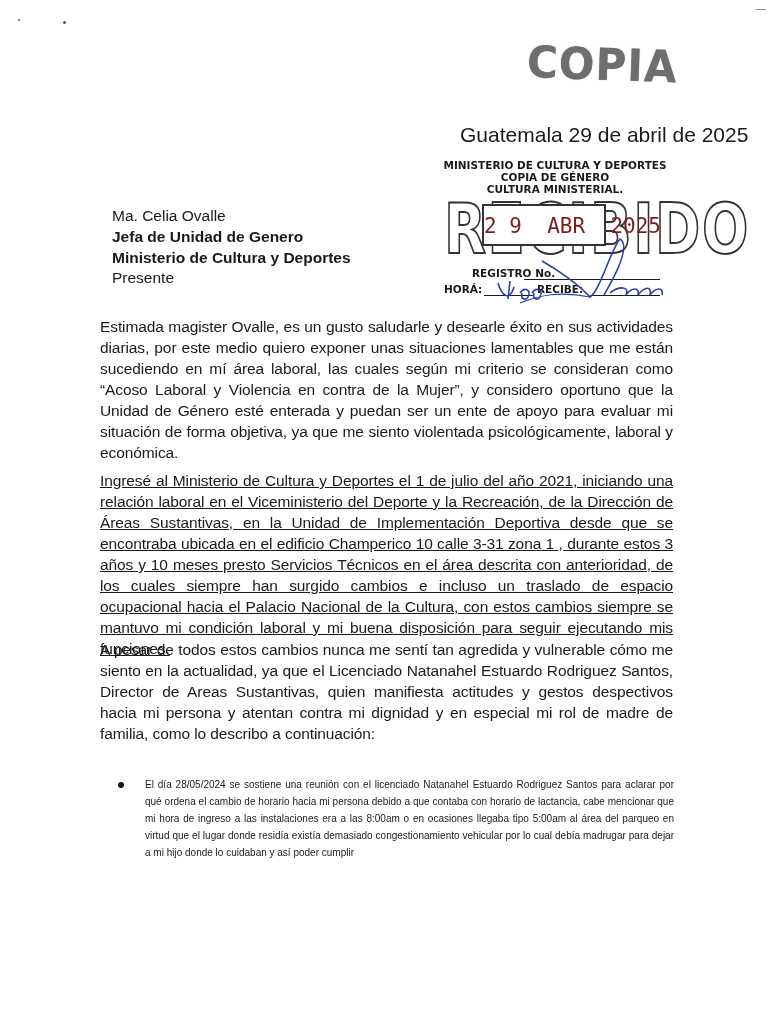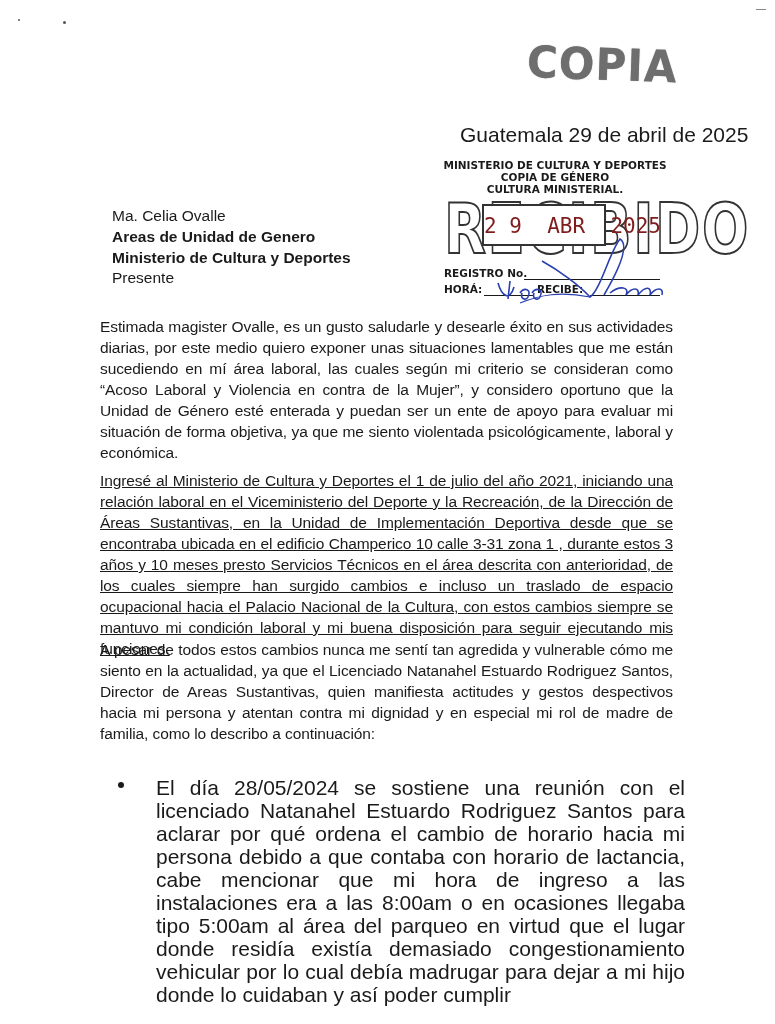--- a/index.html
+++ b/index.html
@@ -24,37 +24,37 @@
     .recibido { position: absolute; left: 4px; top: 33px; font-family: "DejaVu Sans", sans-serif;
                 font-size: 70px; font-weight: bold; color: #fff; letter-spacing: 2px;
                 -webkit-text-stroke: 2px #333; line-height: 75px; transform: scaleX(0.78);
                 transform-origin: left top; white-space: nowrap; }
     .date-box { position: absolute; left: 42px; top: 45px; width: 120px; height: 38px;
                 background: #fff; border: 2px solid #333; }
     .date-stamp { position: absolute; left: 0; top: 8px; width: 120px; text-align: center;
                   font-family: "DejaVu Sans Mono", monospace; font-size: 21px; color: #7f1d1d; }
     .reg-label { position: absolute; left: 4px; font-family: "DejaVu Sans", sans-serif;
                  font-weight: bold; font-size: 10.5px; color: #1a1a1a; }
-    .reg-label.r1 { top: 108px; }
+    .reg-label.r1 { top: 108px; margin-left: 28px; }
     .reg-label.r2 { top: 124px; }
     .uline { position: absolute; height: 1px; background: #1a1a1a; }
     .signature { position: absolute; left: 40px; top: 72px; width: 200px; height: 75px; }
 
     .addr { position: absolute; left: 112px; font-size: 15.5px; line-height: 20px; }
     .addr.bold { font-weight: bold; }
 
     .para { position: absolute; left: 100px; width: 573px; font-size: 15.5px; line-height: 21px;
             text-align: justify; letter-spacing: -0.1px; }
     .para.p1 { top: 316px; }
     .para.p2 { top: 470px; text-decoration: underline; }
     .para.p3 { top: 639px; }
     .bullet-wrap { position: absolute; left: 118px; top: 776px; width: 555px; }
     .bullet-dot { position: absolute; left: 0; top: 6px; width: 6px; height: 6px; border-radius: 50%; background: #1a1a1a; }
-    .bullet-text { position: absolute; left: 38px; top: 0; width: 529px; font-size: 21px;
-                   line-height: 23px; text-align: justify; }
+    .bullet-text { position: absolute; left: 27px; top: 0; width: 529px; font-size: 10px;
+                   line-height: 17px; text-align: justify; }
   </style>
 </head>
 <body>
 
 <div>
   <span class="speck" style="left:18px;top:19px;width:2px;height:2px;"></span>
   <span class="speck" style="left:63px;top:21px;"></span>
   <span class="dash" style="left:756px;top:9px;width:10px;"></span>
 
   <div class="copia">COPIA</div>
@@ -78,21 +78,21 @@
     <svg class="signature" viewBox="0 0 200 75">
       <path d="M18 52 C 22 66, 30 70, 34 56 M30 50 L 28 68" stroke="#2a3fb0" stroke-width="1.6" fill="none"></path>
       <path d="M40 62 C 44 56, 52 58, 48 66 C 46 70, 40 68, 42 62 M52 62 C 56 56, 64 58, 60 66 C 58 70, 52 68, 54 62" stroke="#2a3fb0" stroke-width="1.6" fill="none"></path>
       <path d="M62 30 C 80 40, 100 55, 110 66 C 120 60, 130 20, 140 8 C 150 14, 138 40, 124 64" stroke="#2a3fb0" stroke-width="1.6" fill="none"></path>
       <path d="M130 62 C 140 54, 150 56, 146 64 C 152 56, 160 56, 158 64 C 166 54, 172 56, 170 64 C 176 56, 184 56, 182 64" stroke="#2a3fb0" stroke-width="1.6" fill="none"></path>
       <path d="M110 66 C 80 60, 60 64, 40 72" stroke="#2a3fb0" stroke-width="1.2" fill="none"></path>
     </svg>
   </div>
 
   <div class="addr" style="top:206px;">Ma. Celia Ovalle</div>
-  <div class="addr bold" style="top:227px;">Areas de Unidad de Genero</div>
+  <div class="addr bold" style="top:227px;">Jefa de Unidad de Genero</div>
   <div class="addr bold" style="top:248px;">Ministerio de Cultura y Deportes</div>
   <div class="addr" style="top:268px;text-align:center;">Presente</div>
 
   <div class="para p1">Estimada magister Ovalle, es un gusto saludarle y desearle éxito en sus actividades diarias, por este medio quiero exponer unas situaciones lamentables que me están sucediendo en mí área laboral, las cuales según mi criterio se consideran como “Acoso Laboral y Violencia en contra de la Mujer”, y considero oportuno que la Unidad de Género esté enterada y puedan ser un ente de apoyo para evaluar mi situación de forma objetiva, ya que me siento violentada psicológicamente, laboral y económica.</div>
   <div class="para p2">Ingresé al Ministerio de Cultura y Deportes el 1 de julio del año 2021, iniciando una relación laboral en el Viceministerio del Deporte y la Recreación, de la Dirección de Áreas Sustantivas, en la Unidad de Implementación Deportiva desde que se encontraba ubicada en el edificio Champerico 10 calle 3-31 zona 1 , durante estos 3 años y 10 meses presto Servicios Técnicos en el área descrita con anterioridad, de los cuales siempre han surgido cambios e incluso un traslado de espacio ocupacional hacia el Palacio Nacional de la Cultura, con estos cambios siempre se mantuvo mi condición laboral y mi buena disposición para seguir ejecutando mis funciones.</div>
   <div class="para p3">A pesar de todos estos cambios nunca me sentí tan agredida y vulnerable cómo me siento en la actualidad, ya que el Licenciado Natanahel Estuardo Rodriguez Santos, Director de Areas Sustantivas, quien manifiesta actitudes y gestos despectivos hacia mi persona y atentan contra mi dignidad y en especial mi rol de madre de familia, como lo describo a continuación:</div>
 
   <div class="bullet-wrap">
     <span class="bullet-dot"></span>
     <div class="bullet-text">El día 28/05/2024 se sostiene una reunión con el licenciado Natanahel Estuardo Rodriguez Santos para aclarar por qué ordena el cambio de horario hacia mi persona debido a que contaba con horario de lactancia, cabe mencionar que mi hora de ingreso a las instalaciones era a las 8:00am o en ocasiones llegaba tipo 5:00am al área del parqueo en virtud que el lugar donde residía existía demasiado congestionamiento vehicular por lo cual debía madrugar para dejar a mi hijo donde lo cuidaban y así poder cumplir</div>

